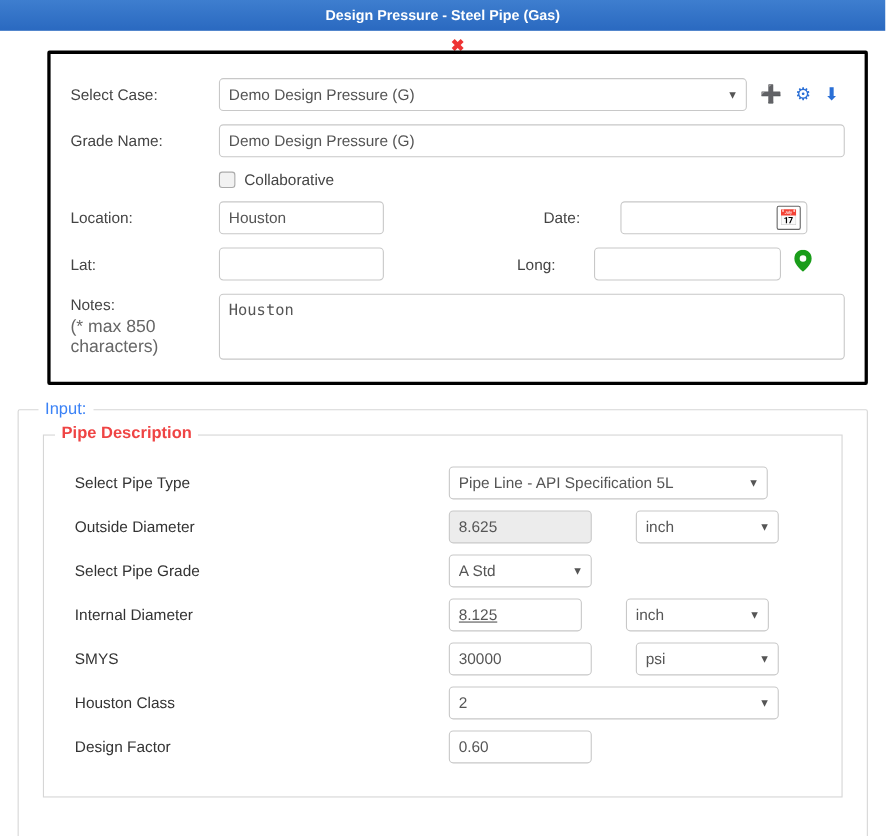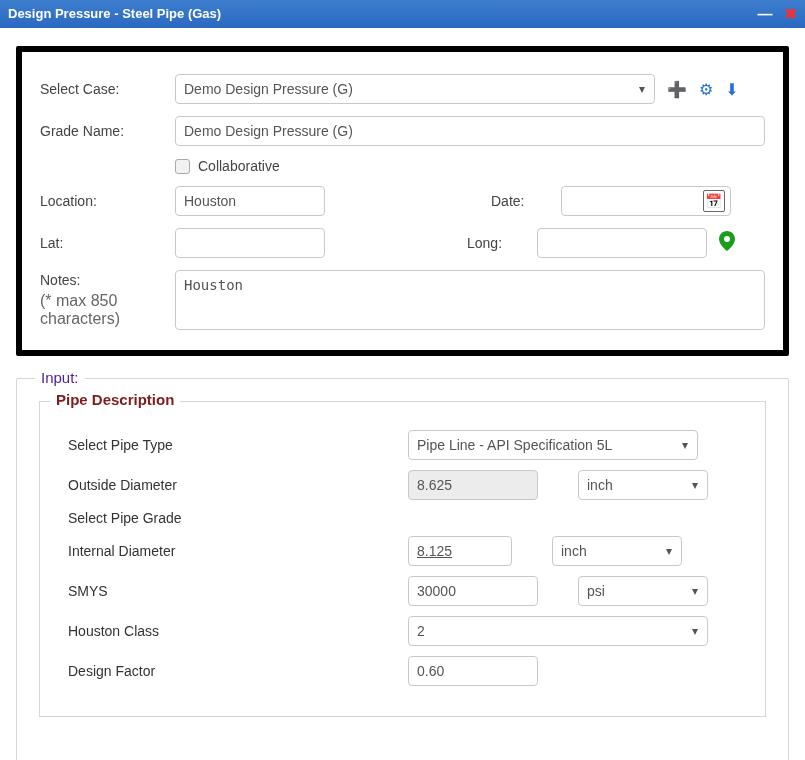--- a/index.html
+++ b/index.html
@@ -14,48 +14,50 @@
   background: linear-gradient(#3e7ecf, #2a69c0);
   color: #fff;
   height: 28px;
   line-height: 28px;
   padding: 0 8px;
   font-size: 13px;
   font-weight: 600;
   display: flex;
   justify-content: space-between;
   align-items: center;
+  flex-direction: column;
 }
 .tb-title { }
 .tb-actions { display:flex; gap:12px; align-items:center; }
 .tb-actions span { cursor: pointer; font-size: 15px; }
 .tb-close { color: #e33; }
 .content { padding: 18px 16px; }
 .panel {
-  border: 6px solid #000000;
+  border: 3px solid #000000;
   border-radius: 2px;
   padding: 22px 18px 20px 18px;
   position: relative;
   margin-bottom: 22px;
+  margin-left: 27px;
 }
 .fieldset {
   border: 1px solid #d6d6d6;
   border-radius: 2px;
   padding: 22px 22px 52px 22px;
   position: relative;
   margin-bottom: 10px;
 }
 .legend {
   position: absolute;
   top: -10px;
   left: 18px;
   background: #fff;
   padding: 0 6px;
   font-size: 15px;
-  color: #4c1d95;
+  color: #3b82f6;
 }
 .row {
   display: flex;
   align-items: center;
   margin-bottom: 12px;
 }
 .row:last-child { margin-bottom: 0; }
 .lbl { color: #444; }
 .lbl-col1 { width: 135px; }
 .sub { font-size: 16px; color: #666; }
@@ -94,21 +96,21 @@
   position: relative;
 }
 .inner-legend {
   position: absolute;
   top: -11px;
   left: 10px;
   background: #fff;
   padding: 0 6px;
   font-size: 15px;
   font-weight: 600;
-  color: #7f1d1d;
+  color: #ef4444;
 }
 .irow { display:flex; align-items:center; margin-bottom:10px; }
 .ilbl { width: 340px; color:#333; }
 </style>
 </head>
 <body>
 <div class="window">
 
 <div class="titlebar">
   <span class="tb-title">Design Pressure - Steel Pipe (Gas)</span>
@@ -204,25 +206,30 @@
       <span class="select-wrap" style="width:130px">
         <select class="select" style="width:100%">
           <option>inch</option>
         </select>
       </span>
     </div>
 
 
     <div class="irow">
       <div class="ilbl">Select Pipe Grade</div>
+      <span class="select-wrap" style="width:130px">
+        <select class="select" style="width:100%">
+          <option>A Std</option>
+        </select>
+      </span>
     </div>
 
     <div class="irow">
       <div class="ilbl">Internal Diameter</div>
-      <input class="textinput" style="width: 104px; text-decoration: underline;" value="8.125">
+      <input class="textinput" style="width: 121px; text-decoration: underline;" value="8.125">
       <span style="width:40px"></span>
       <span class="select-wrap" style="width:130px">
         <select class="select" style="width:100%">
           <option>inch</option>
         </select>
       </span>
     </div>
 
     <div class="irow">
       <div class="ilbl">SMYS</div>

